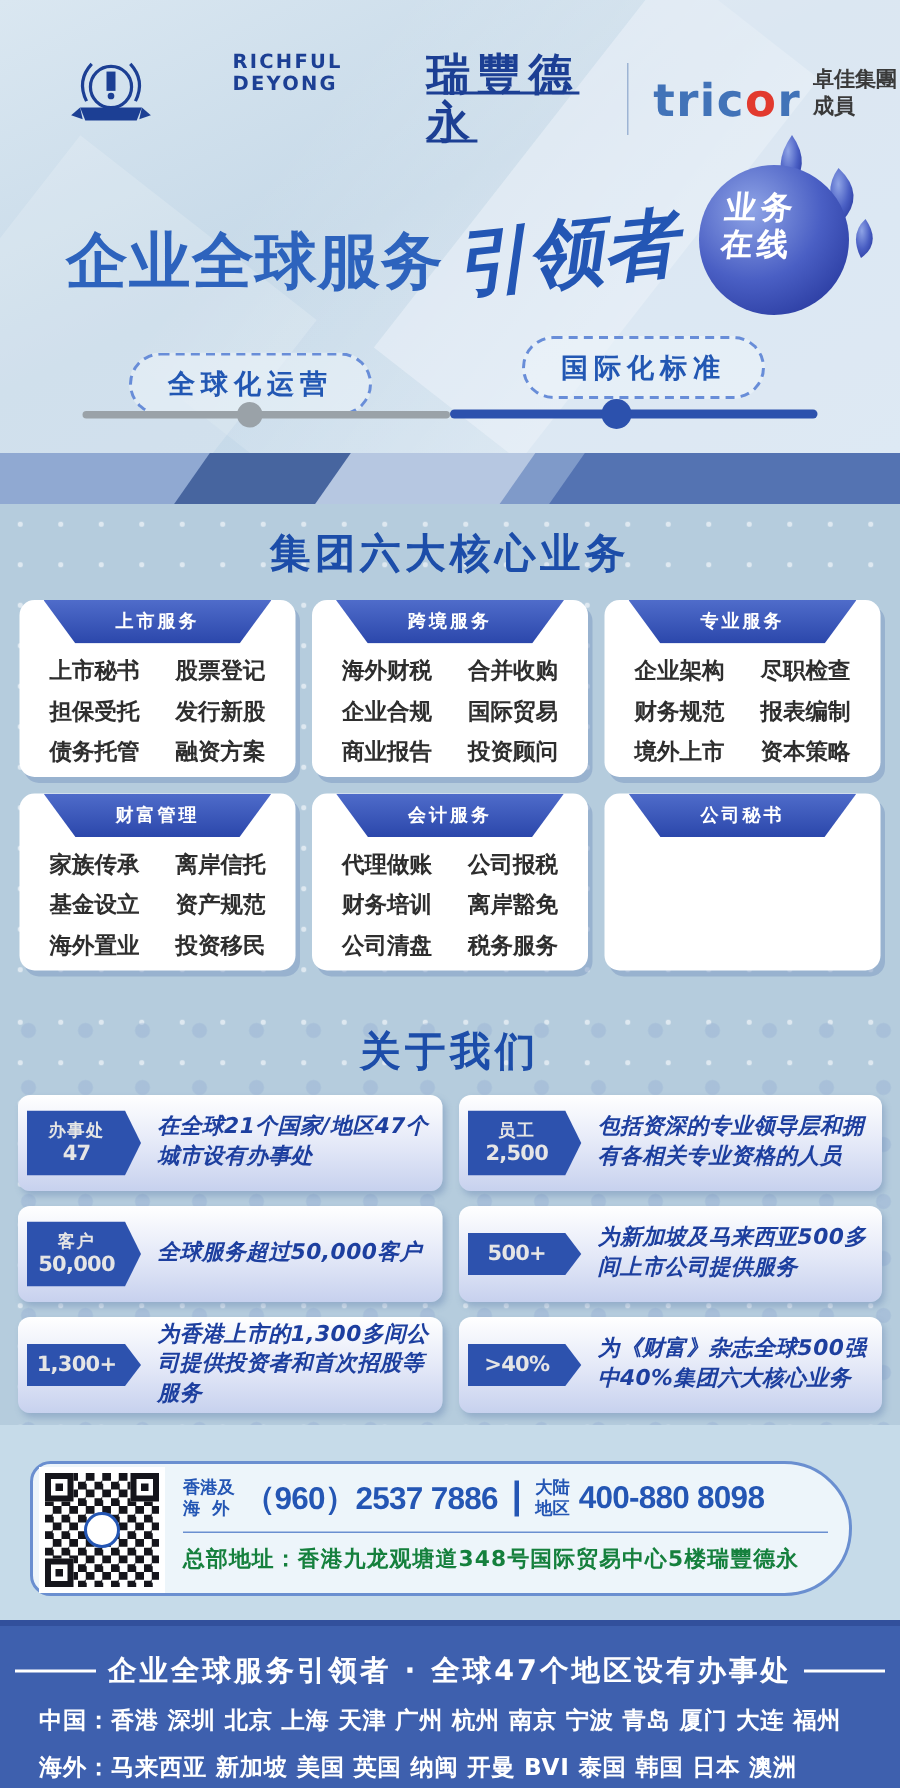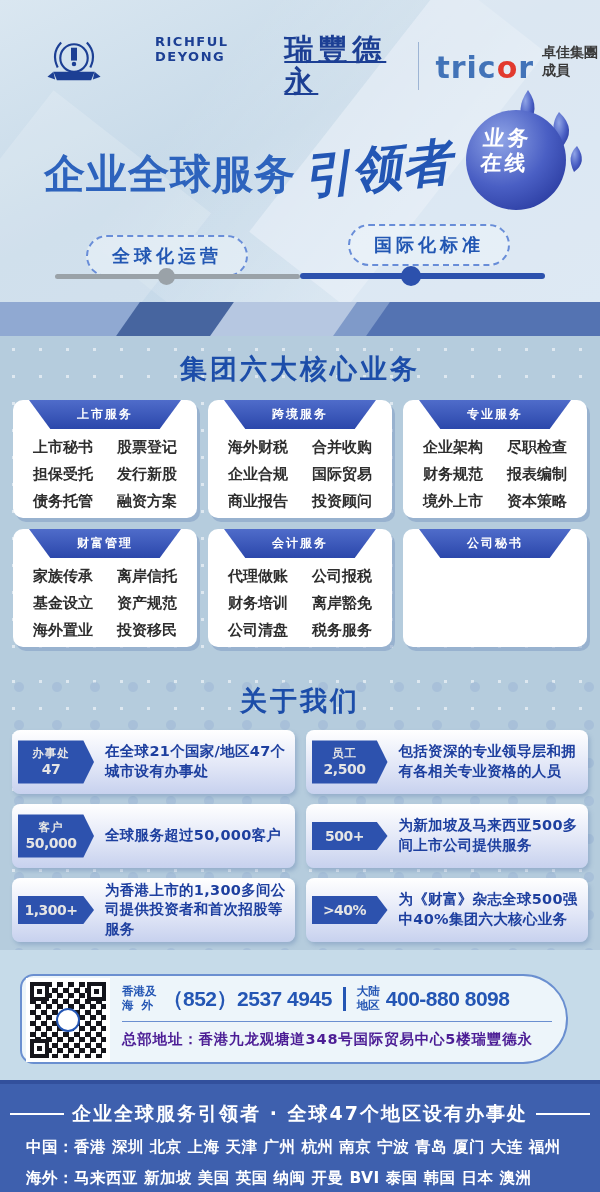--- a/index.html
+++ b/index.html
@@ -64,37 +64,37 @@
   
   .about { height:282px; background-color:#b5ccdd;
     background-image:radial-gradient(circle, rgba(148,175,210,0.40) 4.5px, transparent 5.5px),
                      radial-gradient(circle, rgba(255,255,255,0.55) 1.5px, transparent 2px);
     background-size:38px 38px, 27px 27px; }
   .stats { display:grid; grid-template-columns:1fr 1fr; gap:10px 11px; padding:11px 12px 0; }
   .stat { background:linear-gradient(180deg,#ffffff 0%,#e2e7f7 55%,#c7d1ee 100%); border-radius:8px; height:64px; display:flex; align-items:center; box-shadow:2px 3px 4px rgba(90,120,170,0.35); }
   .stat-badge { margin-left:6px; min-width:76px; background:#2d52ae; clip-path:polygon(0 0,86% 0,100% 50%,86% 100%,0 100%); color:#e5e5e5; text-align:center; padding:6px 16px 6px 6px; }
   .stat-label { font-size:11.5px; font-weight:bold; letter-spacing:1px; }
   .stat-value { font-size:14px; font-weight:900; line-height:1.15; letter-spacing:-0.5px; }
-  .stat-text { flex:1; padding:0 6px 0 11px; color:#1d3f9f; font-weight:bold; font-size:14.5px; line-height:1.35; letter-spacing:0.3px; }
+  .stat-text { flex:1; padding:0 6px 0 11px; color:#1d3f9f; font-weight:bold; font-size:14.5px; line-height:1.35; letter-spacing:0.3px;font-style:italic; }
 
   
   .contact { position:relative; height:130px; background:#c6dbe9; }
   .contact-card { position:absolute; left:20px; right:32px; top:24px; height:90px; background:#edf5fa; border:2px solid #6a8fd0; border-radius:14px 46px 46px 14px; }
   .qr { position:absolute; left:4px; top:2px; width:84px; height:84px; background:#ffffff; padding:4px; }
   .qr-inner { position:relative; width:100%; height:100%; background:repeating-conic-gradient(#15151b 0% 25%, #ffffff 0% 50%); background-size:11px 11px; }
   .fd { position:absolute; width:19px; height:19px; border:4px solid #15151b; background:#fff; }
   .fd::after { content:''; position:absolute; inset:3px; background:#15151b; }
   .fd-tl { top:0; left:0; } .fd-tr { top:0; right:0; } .fd-bl { bottom:0; left:0; }
   .qr-logo { position:absolute; top:26px; left:26px; width:24px; height:24px; background:#ffffff; border:2px solid #2456b4; border-radius:50%; }
   .contact-body { margin-left:98px; padding:9px 14px 0 2px; }
   .phones { display:flex; align-items:center; gap:6px; border-bottom:1px solid #6a8fd0; padding-bottom:8px; }
   .region { font-size:11.5px; font-weight:900; color:#2456b4; line-height:1.2; white-space:pre; }
   .phone { font-size:21px; font-weight:900; color:#2456b4; letter-spacing:-0.5px; white-space:nowrap; font-family:"Liberation Sans", sans-serif; }
   .vsep { width:3px; height:24px; background:#2456b4; margin:0 5px; }
-  .address { font-size:14.5px; font-weight:bold; color:#4c1d95; letter-spacing:0.8px; padding-top:8px; white-space:nowrap; }
+  .address { font-size:14.5px; font-weight:bold; color:#15803d; letter-spacing:0.8px; padding-top:8px; white-space:nowrap; }
 
   
   .footer { height:112px; background:#3e60ae; border-top:4px solid #32509c; color:#ffffff; }
   .f-head { display:flex; align-items:center; justify-content:center; gap:8px; padding-top:17px; font-size:19px; font-weight:900; letter-spacing:2px; }
   .dash { width:54px; height:2px; background:#ffffff; }
   .f-line { padding:0 26px; font-size:15.5px; font-weight:bold; letter-spacing:0.5px; margin-top:10px; white-space:nowrap; }
 </style>
 </head>
 <body>
 
@@ -303,21 +303,21 @@
           <div class="fd fd-tl"></div>
           <div class="fd fd-tr"></div>
           <div class="fd fd-bl"></div>
           <div class="qr-logo"></div>
         </div>
       </div>
       <div class="contact-body">
         <div class="phones">
           <span class="region">香港及
 海  外</span>
-          <span class="phone">（852）2537 4945</span>
+          <span class="phone">（960）2537 7886</span>
           <span class="vsep"></span>
           <span class="region">大陆
 地区</span>
           <span class="phone">400-880 8098</span>
         </div>
         <div class="address">总部地址：香港九龙观塘道348号国际贸易中心5楼瑞豐德永</div>
       </div>
     </div>
   </div>
 

